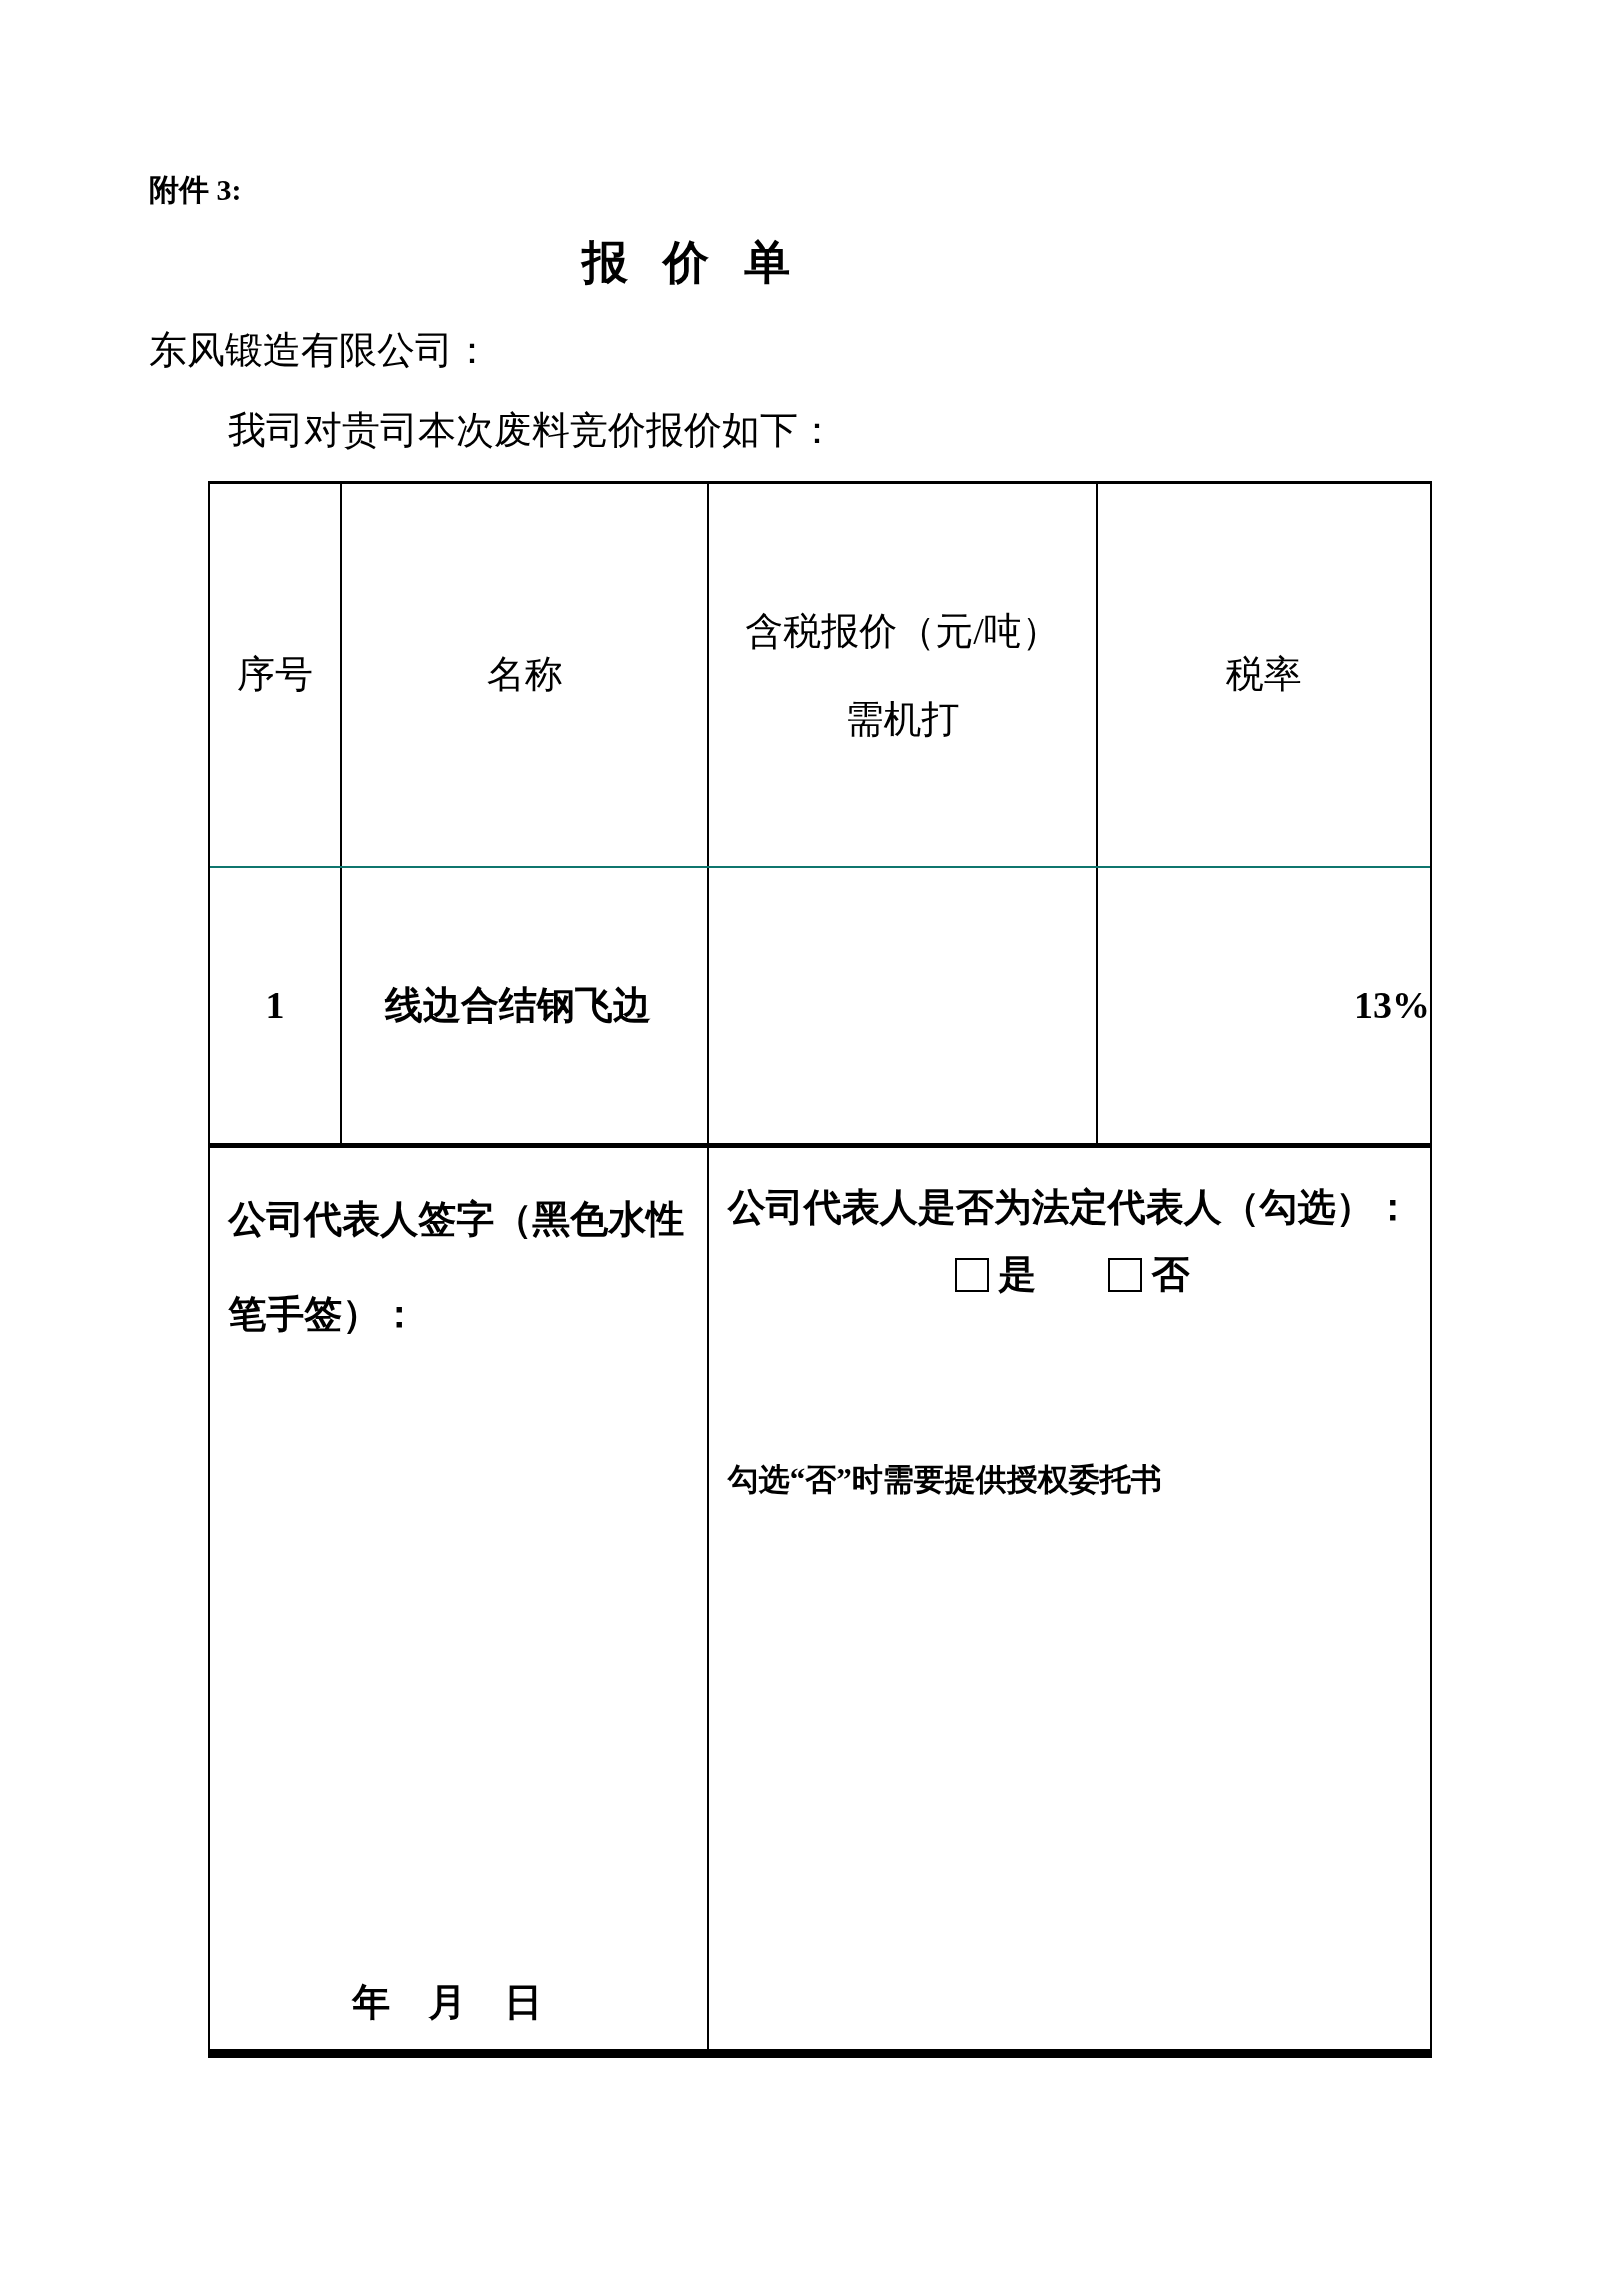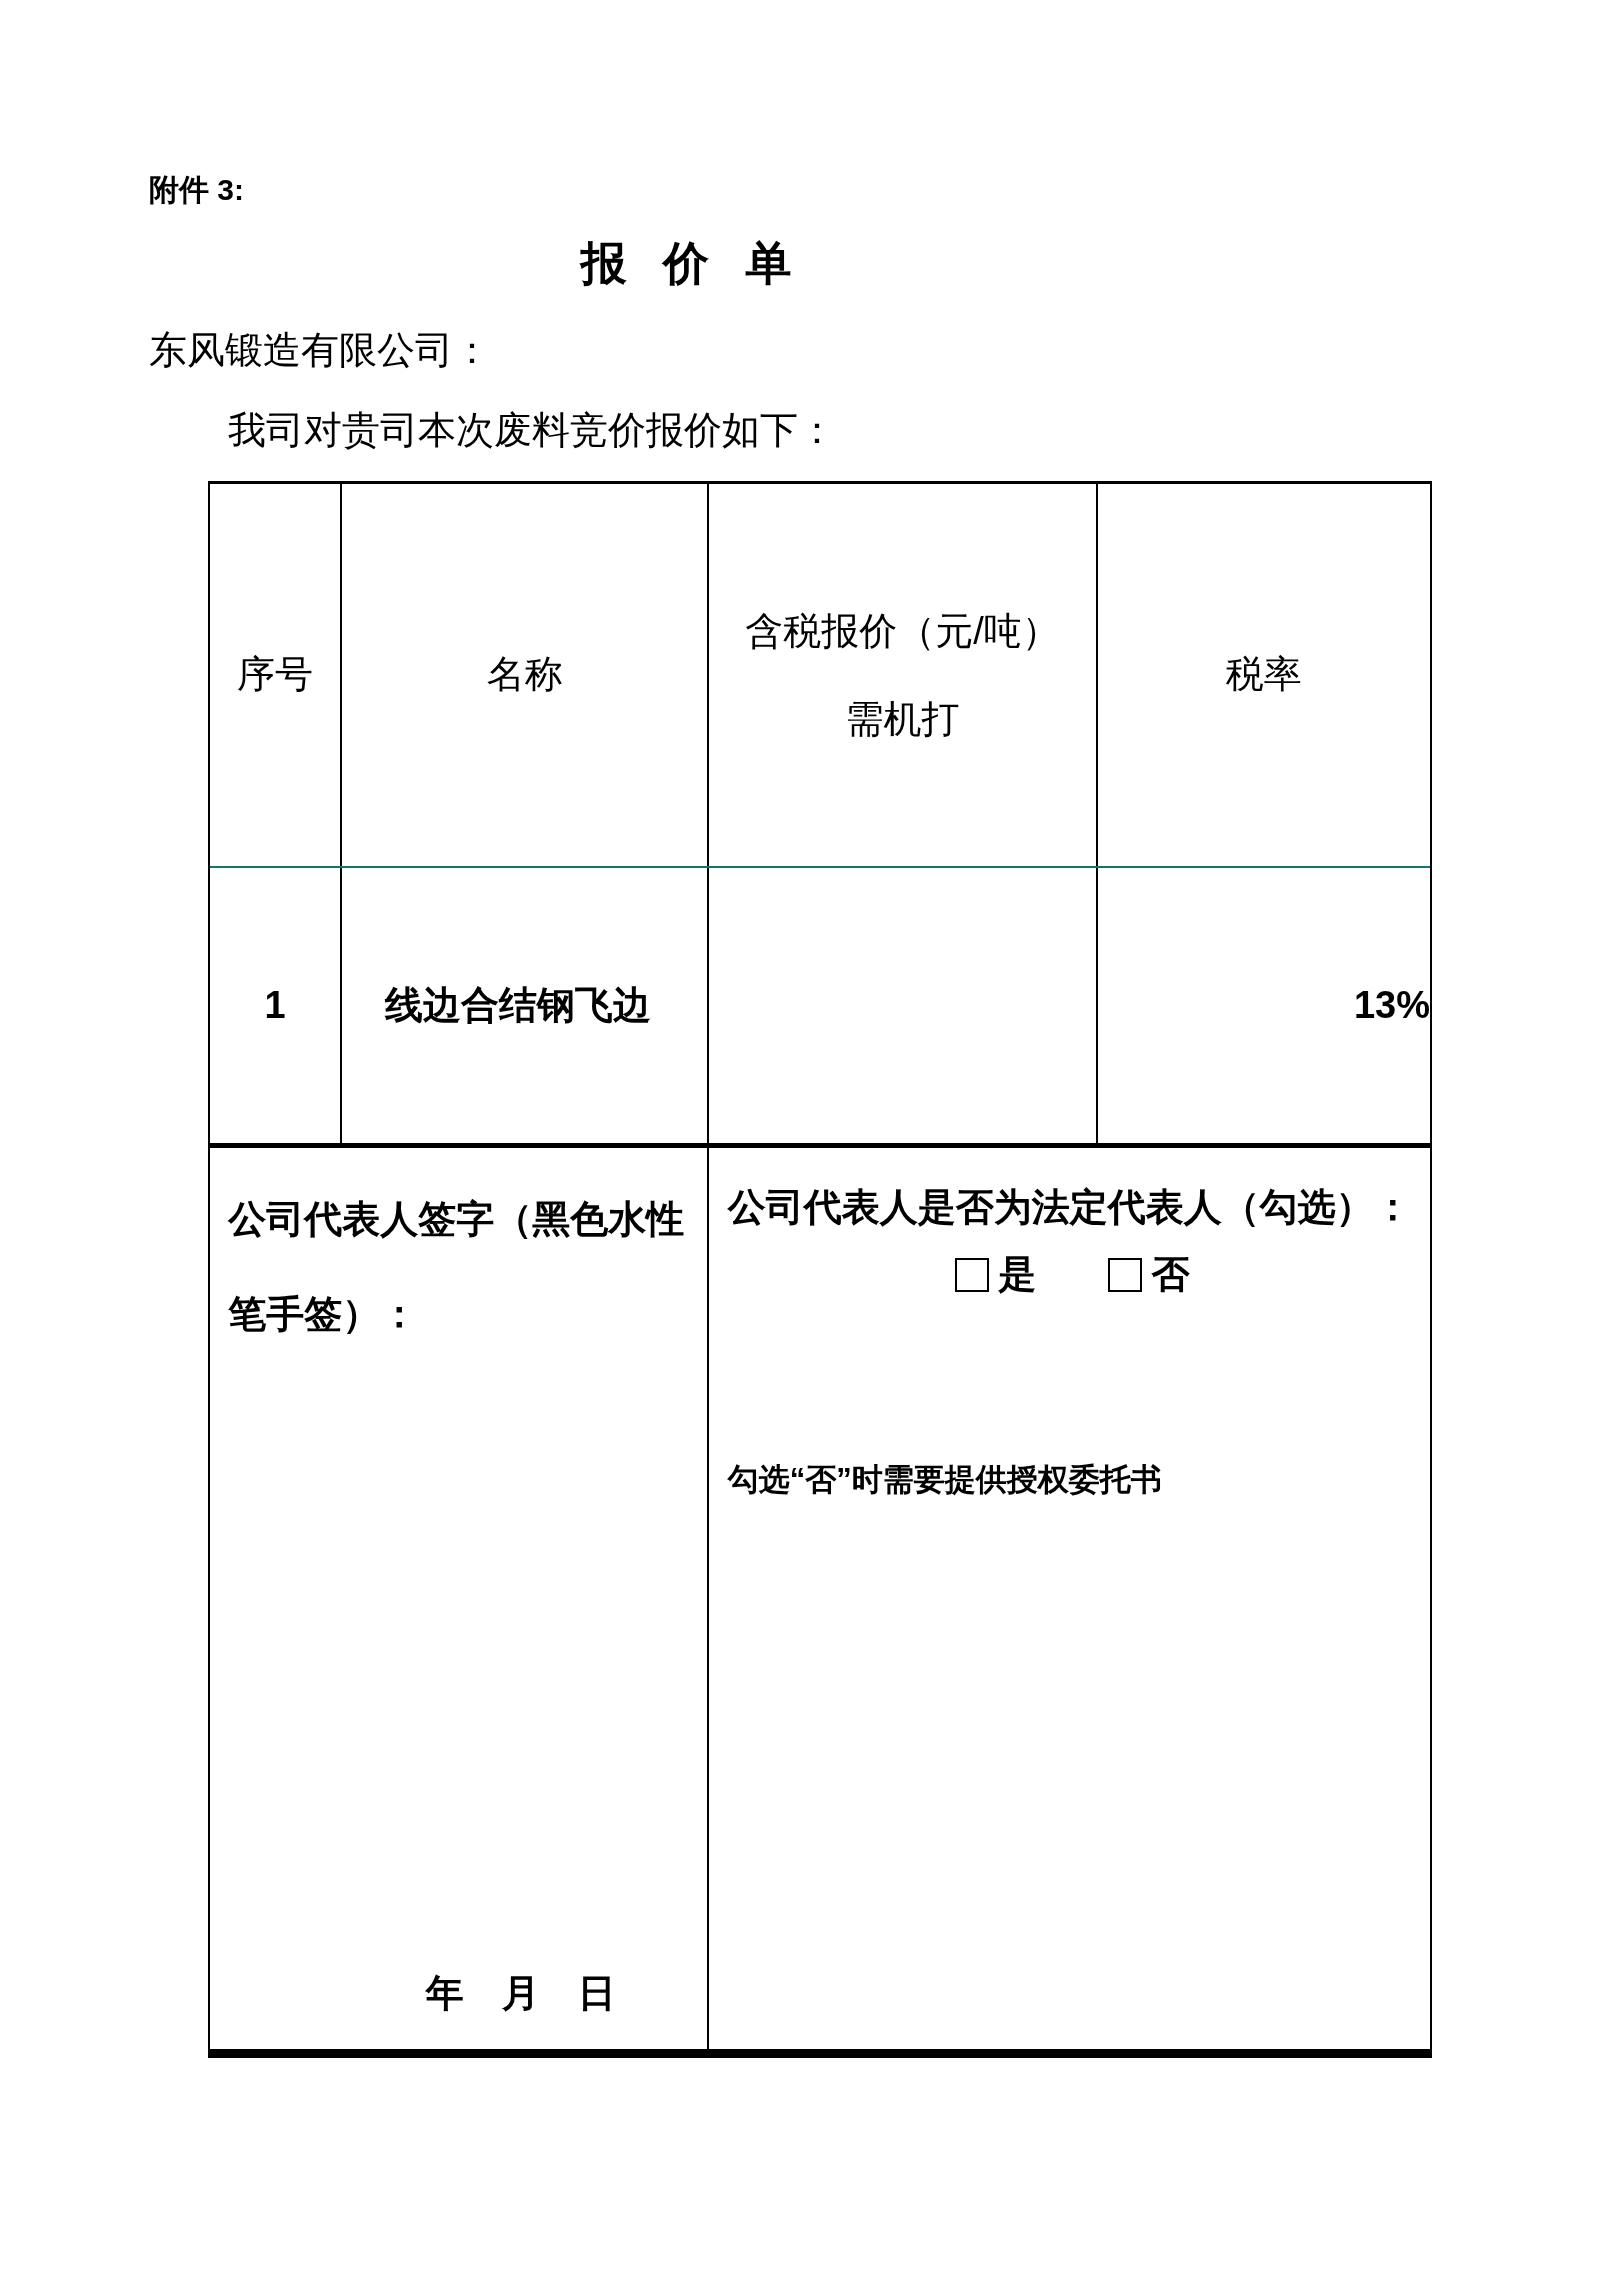--- a/index.html
+++ b/index.html
@@ -4,21 +4,21 @@
 <style>
   * { margin: 0; padding: 0; box-sizing: border-box; }
   html, body { background: #e8e8e8; }
   .page {
     position: relative;
     width: 1619px;
     height: 2295px;
     margin: 0 auto;
     background: #ffffff;
     color: #000000;
-    font-family: Liberation Sans, sans-serif;
+    font-family: Liberation Serif, serif;
     overflow: hidden;
     padding-left: 48px;
   }
   .attachment {
     position: absolute;
     left: 149px;
     top: 169px;
     font-size: 30px;
     font-weight: 700;
     line-height: 42px;
@@ -98,22 +98,21 @@
 
   .sig-left {
     height: 100%;
     display: flex;
     flex-direction: column;
     padding: 23.6px 18.3px 0 18.3px;
   }
   .sig-left-label { line-height: 95px; }
   .sig-date {
     margin-top: auto;
-    margin-bottom: 32px;
-    text-align: center;
+    margin-bottom: 23px;
     padding-left: 124px;
     line-height: 47px;
   }
   .sig-right {
     height: 100%;
     display: flex;
     flex-direction: column;
     padding: 19.7px 13px 0 18.3px;
   }
   .sig-right-title { line-height: 79px; }

